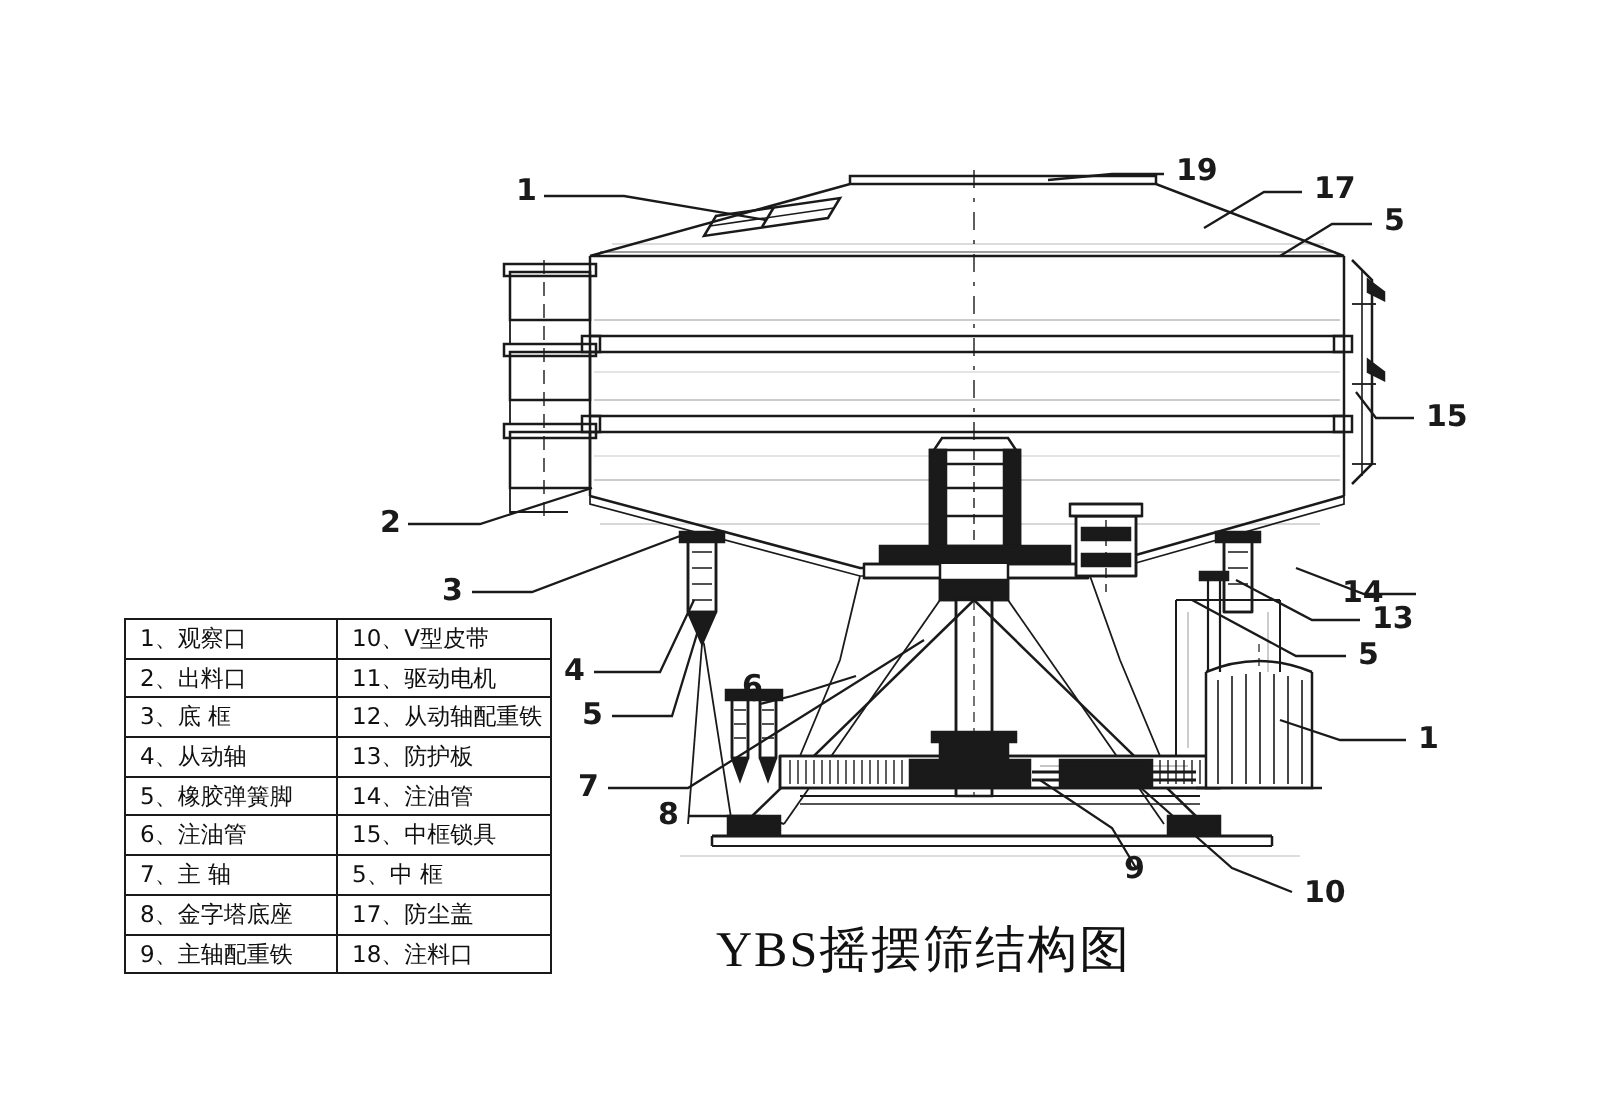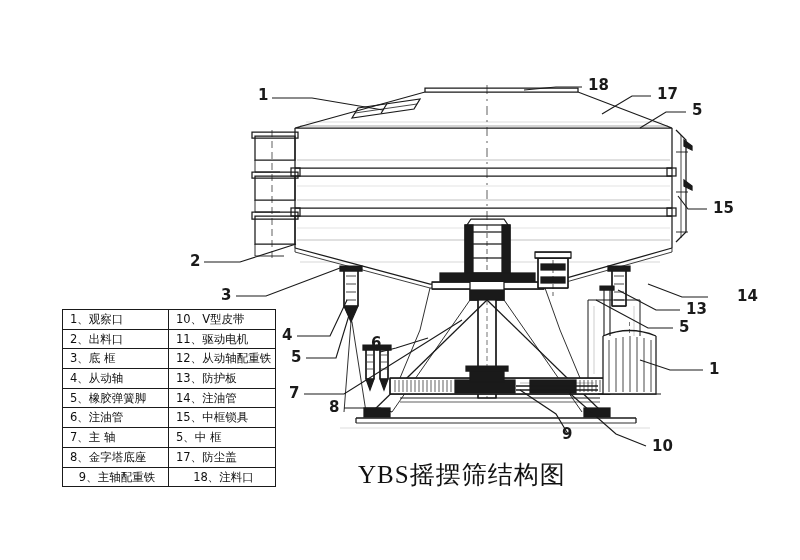--- a/index.html
+++ b/index.html
@@ -16,21 +16,21 @@
   
   .legend{
     position:absolute;
     left:62px; top:309px;
     width:214px;
     border:1.6px solid #1a1a1a;
     background:#ffffff;
     box-sizing:border-box;
   }
   .legend-row{display:flex;border-bottom:1.1px solid #1a1a1a;height:18.7px;}
-  .legend-row:last-child{border-bottom:none;text-align:center;}
+  .legend-row:last-child{border-bottom:none;}
   .legend-cell{
     flex:1 1 50%;
     box-sizing:border-box;
     padding:1px 4px 0 7px;
     font-size:11.5px;
     line-height:17px;
     color:#101010;
     font-family:"DejaVu Sans","Liberation Sans",sans-serif;
     white-space:nowrap;
     overflow:hidden;
@@ -322,25 +322,25 @@
     <div class="callout" style="left:282px;top:328px;">4</div>
     <div class="callout" style="left:291px;top:350px;">5</div>
     <div class="callout" style="left:371px;top:336px;">6</div>
     <div class="callout" style="left:289px;top:386px;">7</div>
     <div class="callout" style="left:329px;top:400px;">8</div>
     <div class="callout" style="left:562px;top:427px;">9</div>
     <div class="callout" style="left:652px;top:439px;">10</div>
     <div class="callout" style="left:709px;top:362px;">1</div>
     <div class="callout" style="left:679px;top:320px;">5</div>
     <div class="callout" style="left:686px;top:302px;">13</div>
-    <div class="callout" style="left:737px;top:289px;">14</div>
+    <div class="callout" style="left:671px;top:289px;">14</div>
     <div class="callout" style="left:713px;top:201px;">15</div>
     <div class="callout" style="left:692px;top:103px;">5</div>
     <div class="callout" style="left:657px;top:87px;">17</div>
-    <div class="callout" style="left:588px;top:78px;">18</div>
+    <div class="callout" style="left:588px;top:78px;">19</div>
   </div>
 
   <div class="legend">
     <div class="legend-row">
       <div class="legend-cell left">1、观察口</div>
       <div class="legend-cell right">10、V型皮带</div>
     </div>
     <div class="legend-row">
       <div class="legend-cell left">2、出料口</div>
       <div class="legend-cell right">11、驱动电机</div>

